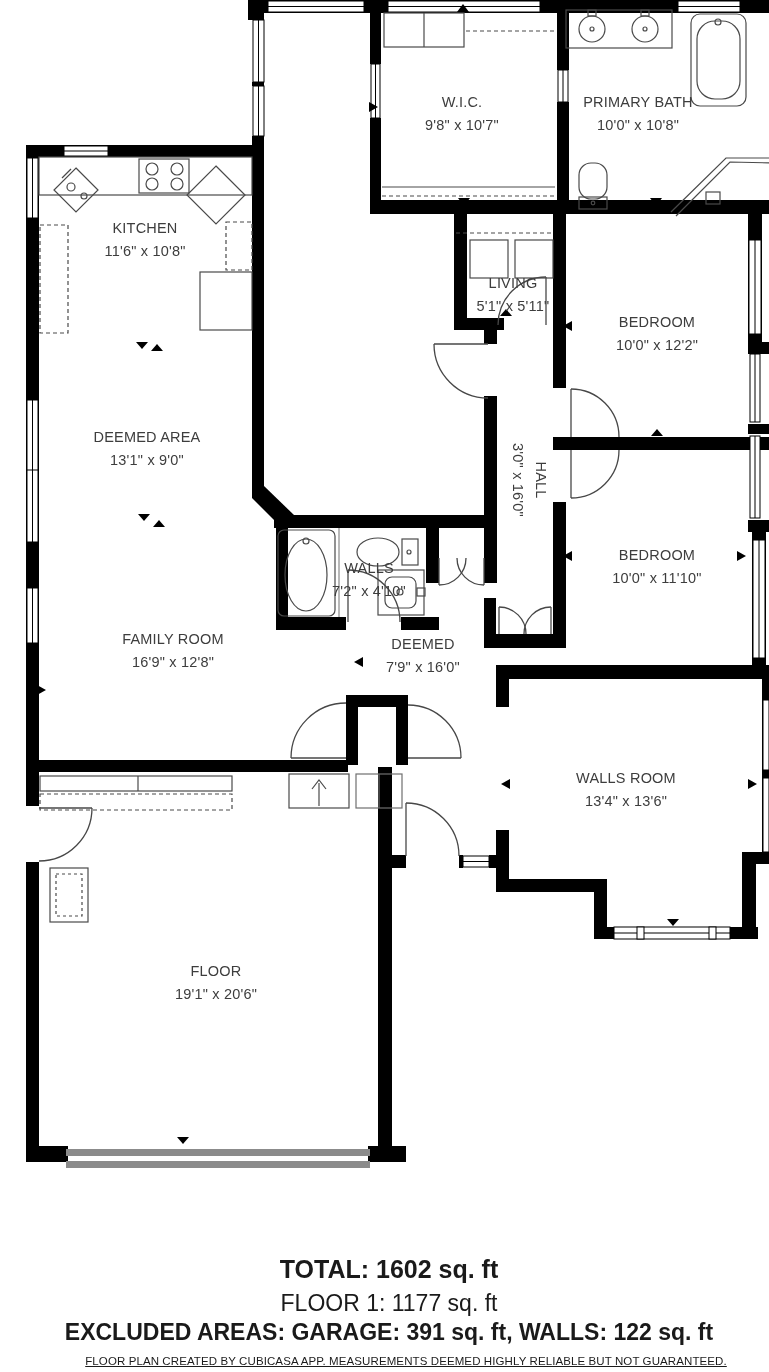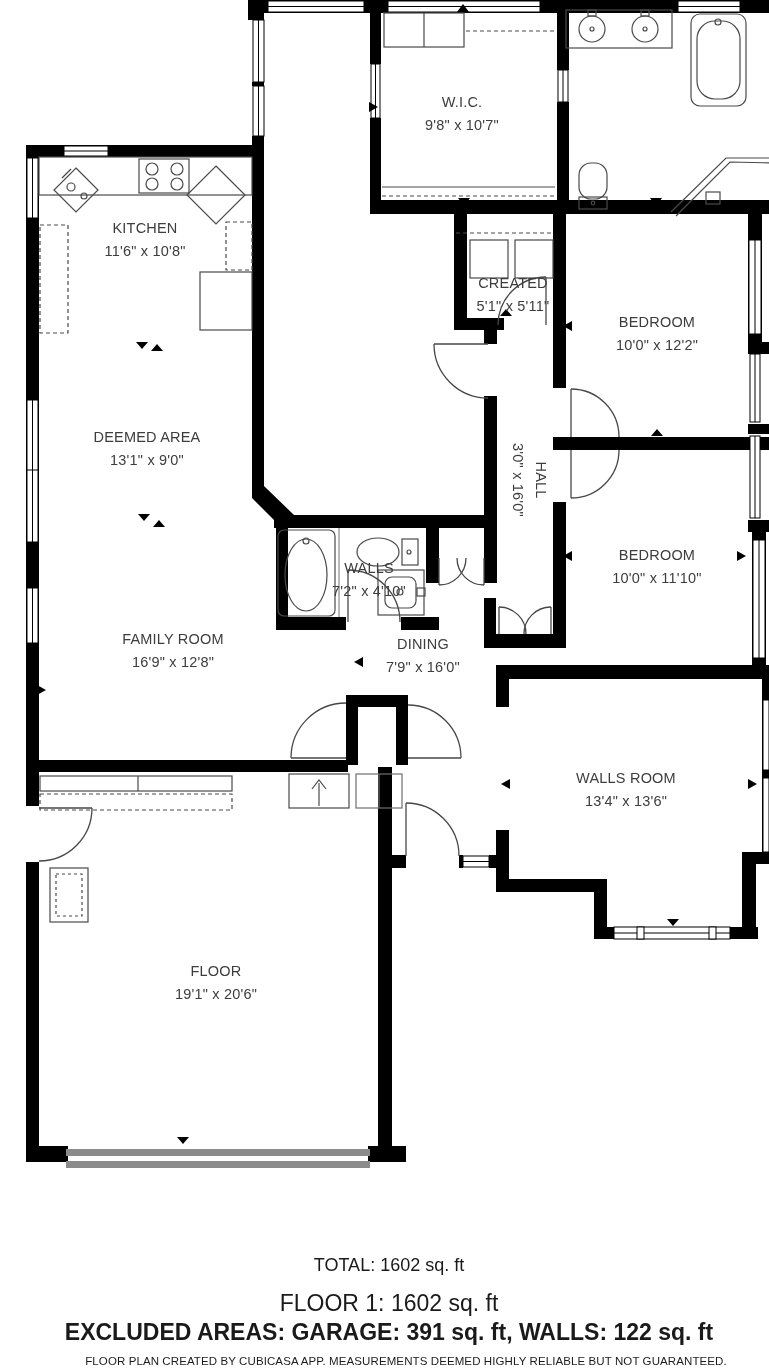--- a/index.html
+++ b/index.html
@@ -11,25 +11,25 @@
   svg{position:absolute;left:0;top:0;}
   .room-label{
     position:absolute;transform:translate(-50%,-50%);
     text-align:center;color:#3d3d3d;font-size:14.5px;line-height:1.62;
     letter-spacing:.2px;white-space:nowrap;
   }
   .room-label.rot{transform:translate(-50%,-50%) rotate(90deg);}
   .room-label .dims{display:block;}
   .summary-line{position:absolute;left:363px;transform:translateX(-50%);
     color:#1a1a1a;white-space:nowrap;}
-  .summary-total{top:1255px;font-size:18px;font-weight:400;}
+  .summary-total{top:1255px;font-size:25px;font-weight:700;}
   .summary-floor{top:1290px;font-size:23px;}
   .summary-excluded{top:1319px;font-size:23px;font-weight:bold;}
   .disclaimer{position:absolute;left:380px;top:1355px;transform:translateX(-50%);
-    color:#1c1c1c;font-size:11.5px;letter-spacing:.1px;white-space:nowrap;}
+    color:#1c1c1c;font-size:11.5px;letter-spacing:.1px;white-space:nowrap;text-decoration:underline;}
 </style>
 </head>
 <body>
 
 <div class="canvas">
 
 <svg width="769" height="1372" viewBox="0 0 769 1372">
 
   <g fill="#000000" stroke="none">
     <rect x="222" y="0" width="542" height="13"></rect>
@@ -355,26 +355,30 @@
     <polygon points="337,657 337,667 328,662"></polygon>
     <polygon points="11,685 11,695 20,690"></polygon>
     <polygon points="343,102 343,112 352,107"></polygon>
   </g>
 </svg>
 
   <div class="room-label" style="left:436px;top:114px">
     <span>W.I.C.</span>
     <span class="dims">9'8" x 10'7"</span>
   </div>
+  <div class="room-label" style="left:612px;top:114px">
+    <span>PRIMARY BATH</span>
+    <span class="dims">10'0" x 10'8"</span>
+  </div>
   <div class="room-label" style="left:119px;top:240px">
     <span>KITCHEN</span>
     <span class="dims">11'6" x 10'8"</span>
   </div>
   <div class="room-label" style="left:487px;top:295px">
-    <span>CREATED</span>
+    <span>LIVING</span>
     <span class="dims">5'1" x 5'11"</span>
   </div>
   <div class="room-label" style="left:631px;top:334px">
     <span>BEDROOM</span>
     <span class="dims">10'0" x 12'2"</span>
   </div>
   <div class="room-label" style="left:121px;top:449px">
     <span>DEEMED AREA</span>
     <span class="dims">13'1" x 9'0"</span>
   </div>
@@ -388,30 +392,30 @@
   </div>
   <div class="room-label" style="left:343px;top:580px">
     <span>WALLS</span>
     <span class="dims">7'2" x 4'10"</span>
   </div>
   <div class="room-label" style="left:147px;top:651px">
     <span>FAMILY ROOM</span>
     <span class="dims">16'9" x 12'8"</span>
   </div>
   <div class="room-label" style="left:397px;top:656px">
-    <span>DINING</span>
+    <span>DEEMED</span>
     <span class="dims">7'9" x 16'0"</span>
   </div>
   <div class="room-label" style="left:600px;top:790px">
     <span>WALLS ROOM</span>
     <span class="dims">13'4" x 13'6"</span>
   </div>
   <div class="room-label" style="left:190px;top:983px">
     <span>FLOOR</span>
     <span class="dims">19'1" x 20'6"</span>
   </div>
 
   <div class="summary-line summary-total">TOTAL: 1602 sq. ft</div>
-  <div class="summary-line summary-floor">FLOOR 1: 1602 sq. ft</div>
+  <div class="summary-line summary-floor">FLOOR 1: 1177 sq. ft</div>
   <div class="summary-line summary-excluded">EXCLUDED AREAS: GARAGE: 391 sq. ft, WALLS: 122 sq. ft</div>
   <div class="disclaimer">FLOOR PLAN CREATED BY CUBICASA APP. MEASUREMENTS DEEMED HIGHLY RELIABLE BUT NOT GUARANTEED.</div>
 
 </div>
 
 </body></html>

